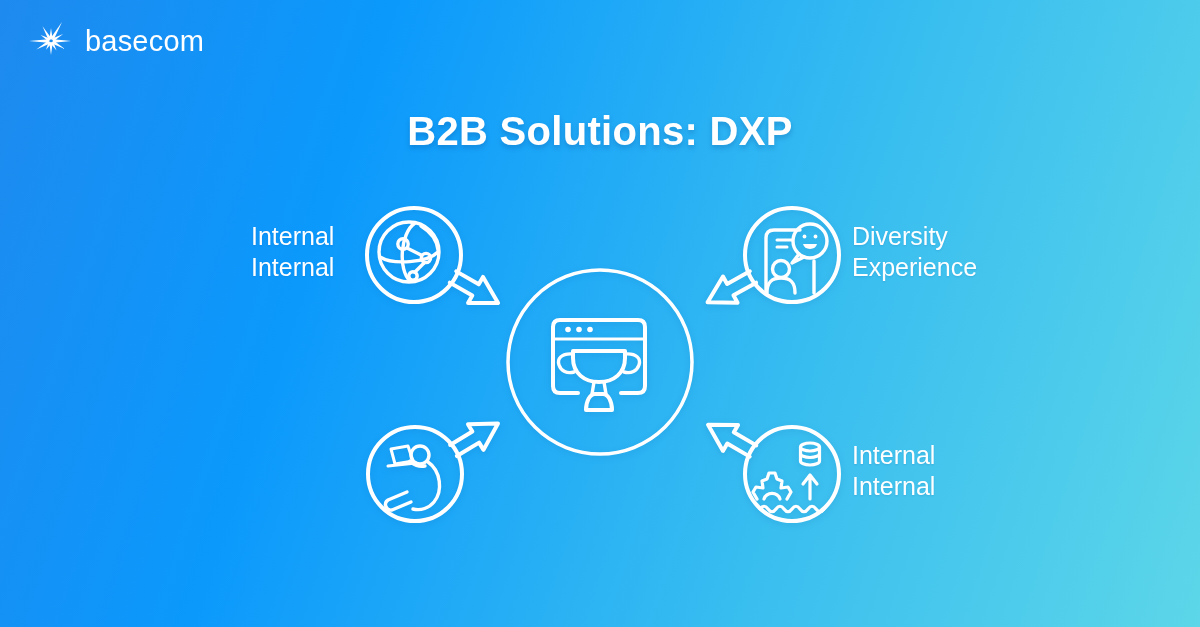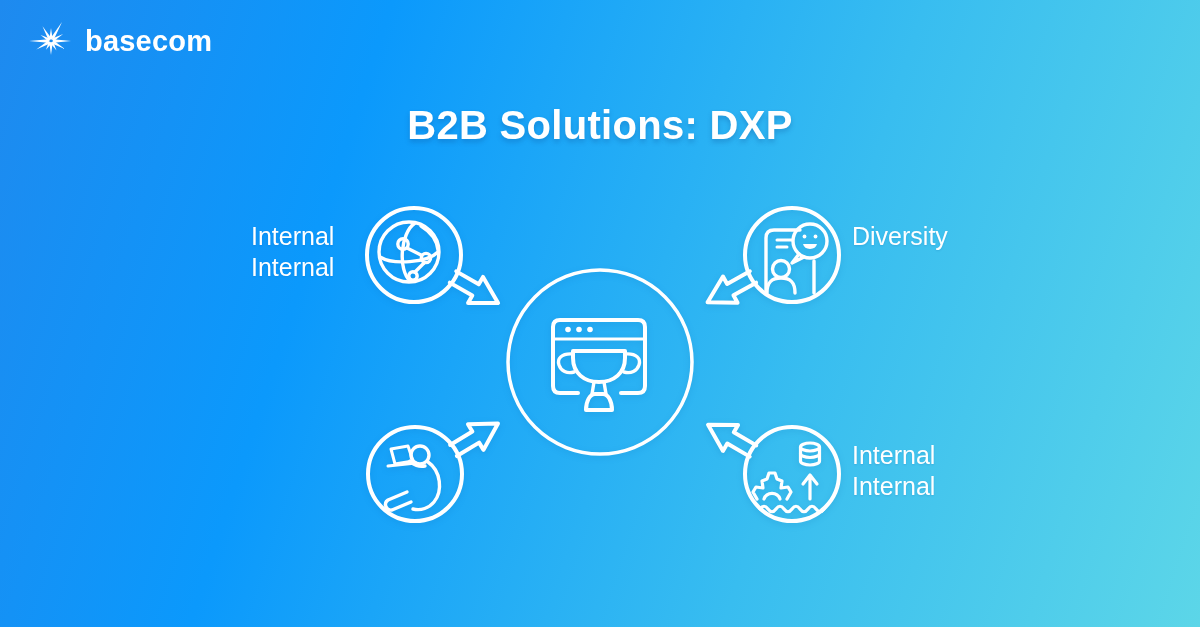--- a/index.html
+++ b/index.html
@@ -9,24 +9,24 @@
     overflow:hidden;
     background:linear-gradient(108deg,#1e8aef 0%,#0b99fc 28%,#38bdf0 66%,#5cd6e8 100%);
     font-family:"Liberation Sans","DejaVu Sans",sans-serif;
     color:#ffffff;
   }
   .logo{
     position:absolute;left:26px;top:16px;
     display:flex;align-items:center;gap:9px;
   }
   .logo .brand-text{
-    font-size:29px;font-weight:bold;letter-spacing:.2px;
+    font-size:29px;font-weight:normal;letter-spacing:.2px;
   }
   .title{
-    position:absolute;left:0;right:0;top:94px;margin:9px;
+    position:absolute;left:0;right:0;top:94px;margin:15px;
     text-align:center;
     font-size:40px;font-weight:bold;letter-spacing:.3px;
     text-shadow:0 3px 5px rgba(10,70,140,.28);
   }
   .diagram{
     position:absolute;left:0;top:0;
     filter:drop-shadow(0 2px 3px rgba(10,80,160,.15));
   }
   .node-label{
     position:absolute;
@@ -152,19 +152,20 @@
       <path d="M 0,-6.5 H 26 V -15 L 52,0 L 26,15 V 6.5 H 0" stroke-width="4" transform="translate(753,451) rotate(-149.8)"></path>
     </g>
   </svg>
 
   <div class="node-label lbl-product">
     <span>Internal</span>
     <span>Internal</span>
   </div>
   <div class="node-label lbl-customer">
     <span>Diversity</span>
+    <span>Experience</span>
   </div>
   <div class="node-label lbl-internal">
     <span>Internal</span>
     <span>Internal</span>
   </div>
 
 </div>
 
 </body></html>

